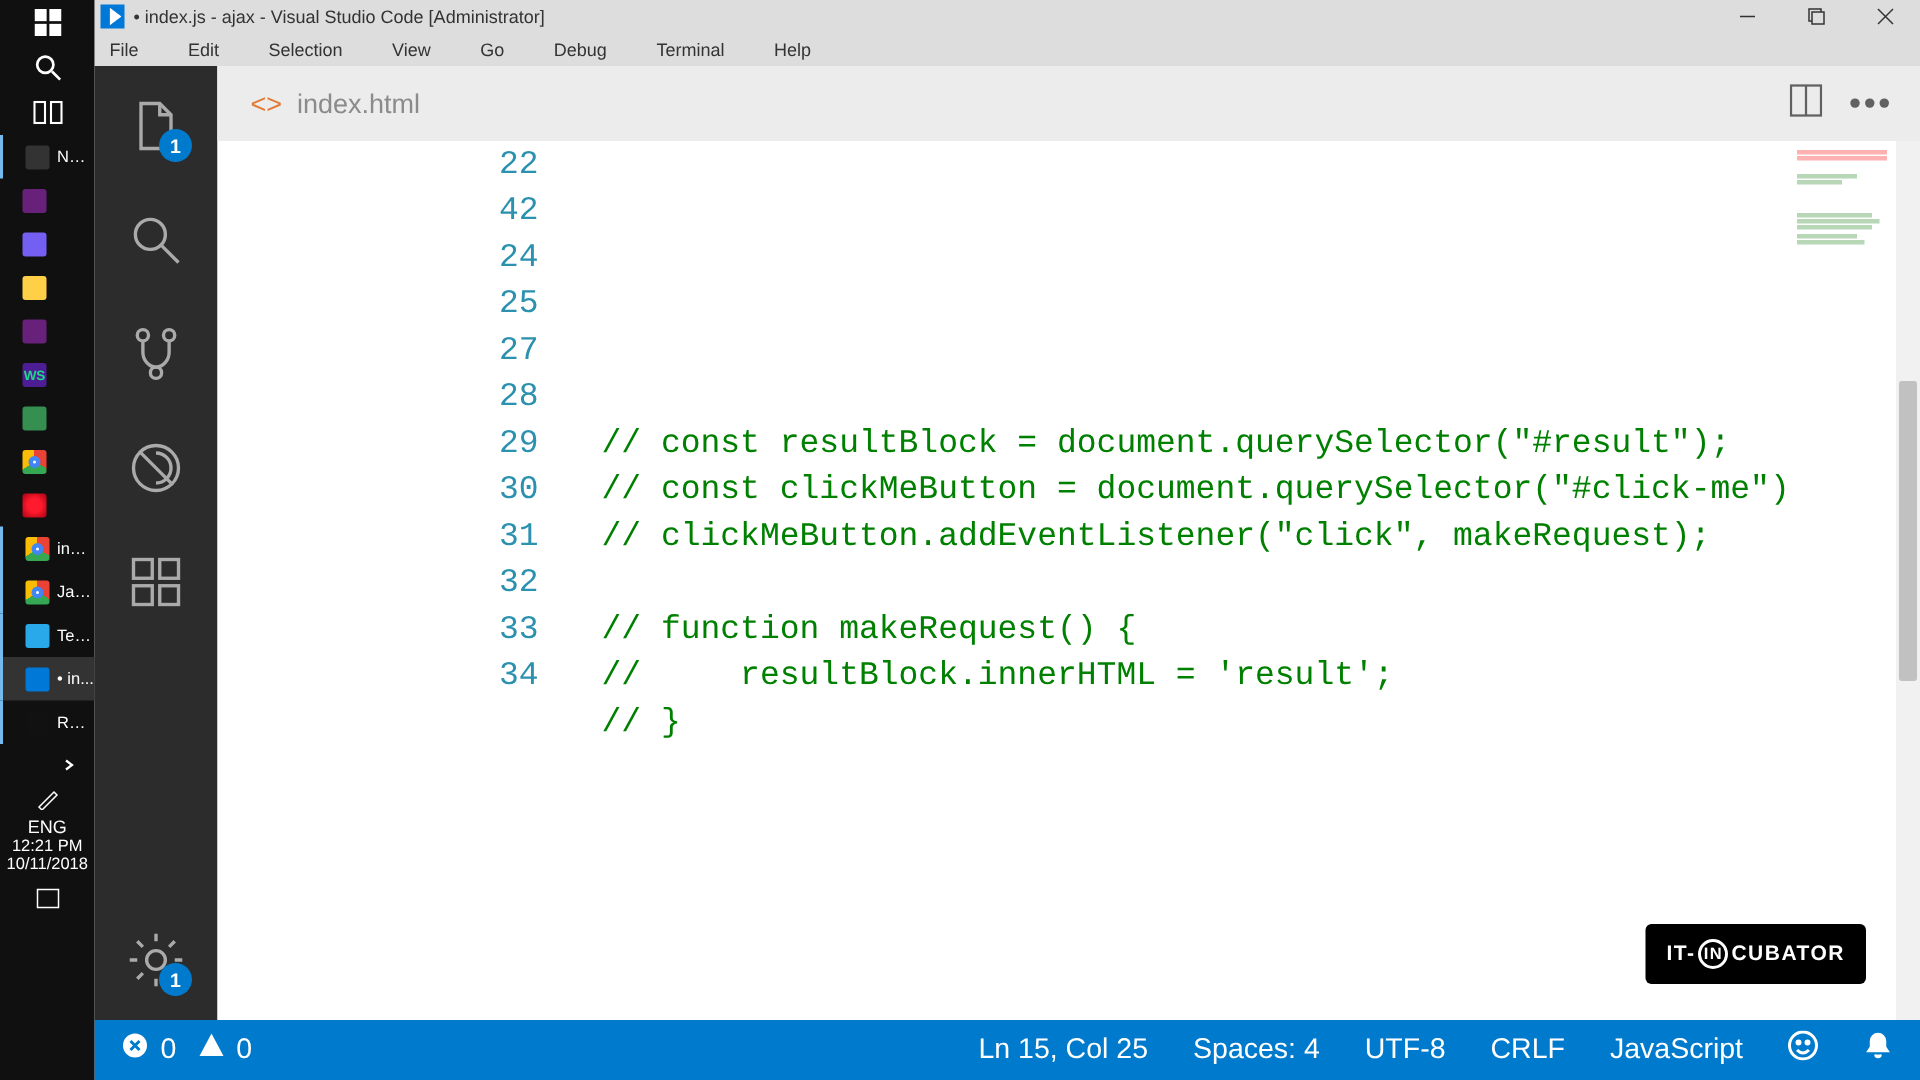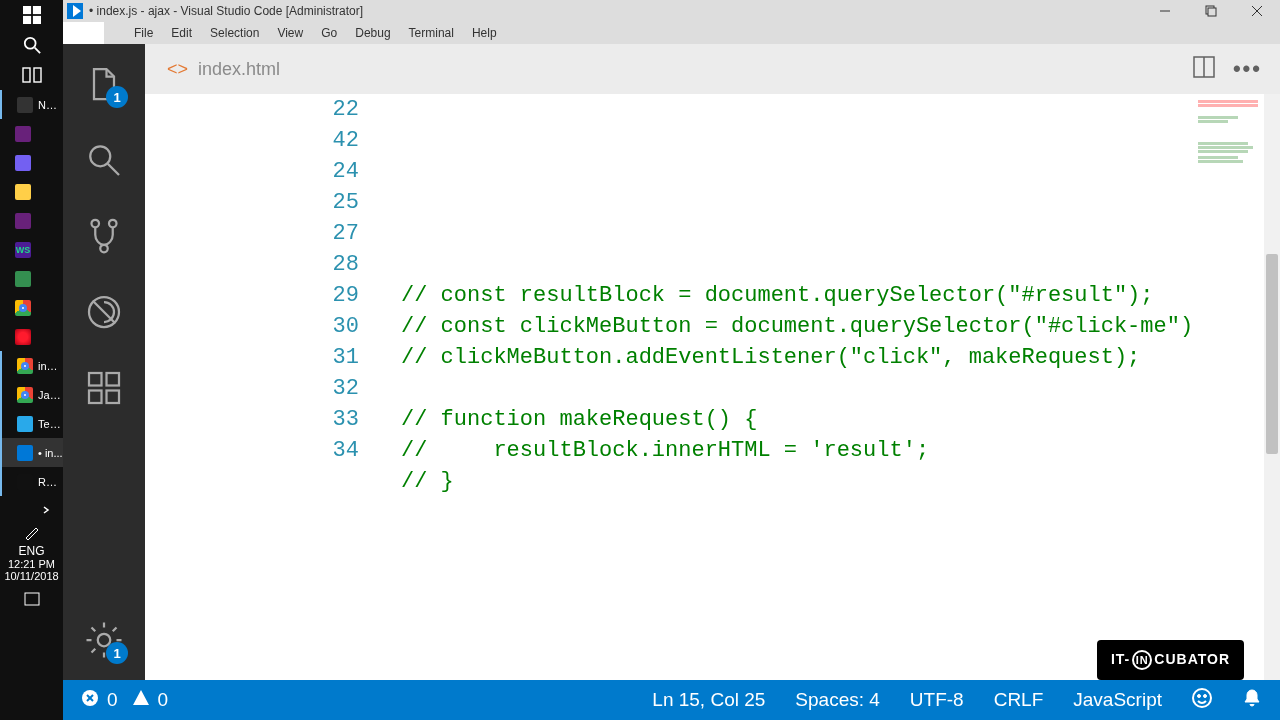--- a/index.html
+++ b/index.html
@@ -45,21 +45,21 @@
 
   
   .vsc-window { position: absolute; left: 63px; top: 0; right: 0; height: 680px; background: #fff; display: flex; flex-direction: column; }
   .titlebar { height: 22px; background: #ddd; display: flex; align-items: center; padding-left: 4px; }
   .titlebar .logo { width:16px; height:16px; background:#0078d7; margin-right:6px; position:relative;}
   .titlebar .logo::before{content:'';position:absolute;inset:2px 2px 2px 6px;background:#fff;clip-path:polygon(0 0,100% 50%,0 100%);}
   .titlebar .title { font-size: 12px; color: #333; }
   .winbtns { margin-left: auto; display: flex; }
   .winbtn { width: 46px; height: 22px; display:flex; align-items:center; justify-content:center; }
   .winbtn svg { stroke:#333; fill:none; stroke-width:1; }
-  .menubar { height: 22px; background: #ddd; display: flex; align-items: center; padding-left: 22px; gap: 2px; margin-left: 41px; }
+  .menubar { height: 22px; background: #ddd; display: flex; align-items: center; padding-left: 2px; gap: 17px; }
   .menubar .mi { font-size: 12px; color: #333; padding: 2px 8px; }
 
   .vsc-body { flex: 1; display: flex; min-height: 0; }
   .activitybar { width: 82px; background: #2c2c2c; display: flex; flex-direction: column; align-items: center; padding-top: 20px; gap: 36px; }
   .act-ico { width: 40px; height: 40px; display: flex; align-items: center; justify-content: center; position: relative; }
   .act-ico svg { stroke: #aaa; fill: none; stroke-width: 1.8; }
   .act-ico.bottom { margin-top: auto; margin-bottom: 20px; }
   .badge { position: absolute; bottom: -4px; right: -4px; background: #007acc; color: #fff; font-size: 13px; font-weight: 600; width: 22px; height: 22px; border-radius: 50%; display:flex; align-items:center; justify-content:center; }
 
   .editor-area { flex: 1; display: flex; flex-direction: column; background: #fff; min-width: 0; }
@@ -89,21 +89,21 @@
   .vscroll-thumb { position:absolute; left:2px; right:2px; top:160px; height:200px; background:#c1c1c1; border-radius:2px;}
 
   
   .statusbar { position:absolute; left:63px; right:0; bottom:0; height:40px; background:#007acc; color:#fff; display:flex; align-items:center; padding:0 18px; font-size:19px; }
   .sb-left { display:flex; align-items:center; gap:8px; }
   .sb-left svg { fill:#fff; }
   .sb-right { margin-left:auto; display:flex; align-items:center; gap:30px; }
   .sb-right svg { fill:#fff; stroke:#fff; }
 
   
-  .wm { position:absolute; right:36px; bottom:40px; background:#000; color:#fff; font-size:14px; font-weight:600; padding:10px 14px; border-radius:4px; letter-spacing:1px;}
+  .wm { position:absolute; right:36px; bottom:64px; background:#000; color:#fff; font-size:14px; font-weight:600; padding:10px 14px; border-radius:4px; letter-spacing:1px;}
   .wm .circ { display:inline-block; border:2px solid #fff; border-radius:50%; width:20px; height:20px; line-height:16px; text-align:center; font-size:11px; margin:0 2px; vertical-align:middle;}
 </style>
 </head>
 <body>
 
 <div class="win-taskbar">
   <div class="win-start">
     <svg viewBox="0 0 20 20">
         <rect x="0" y="0" width="9" height="9"></rect>
         <rect x="11" y="0" width="9" height="9"></rect>

